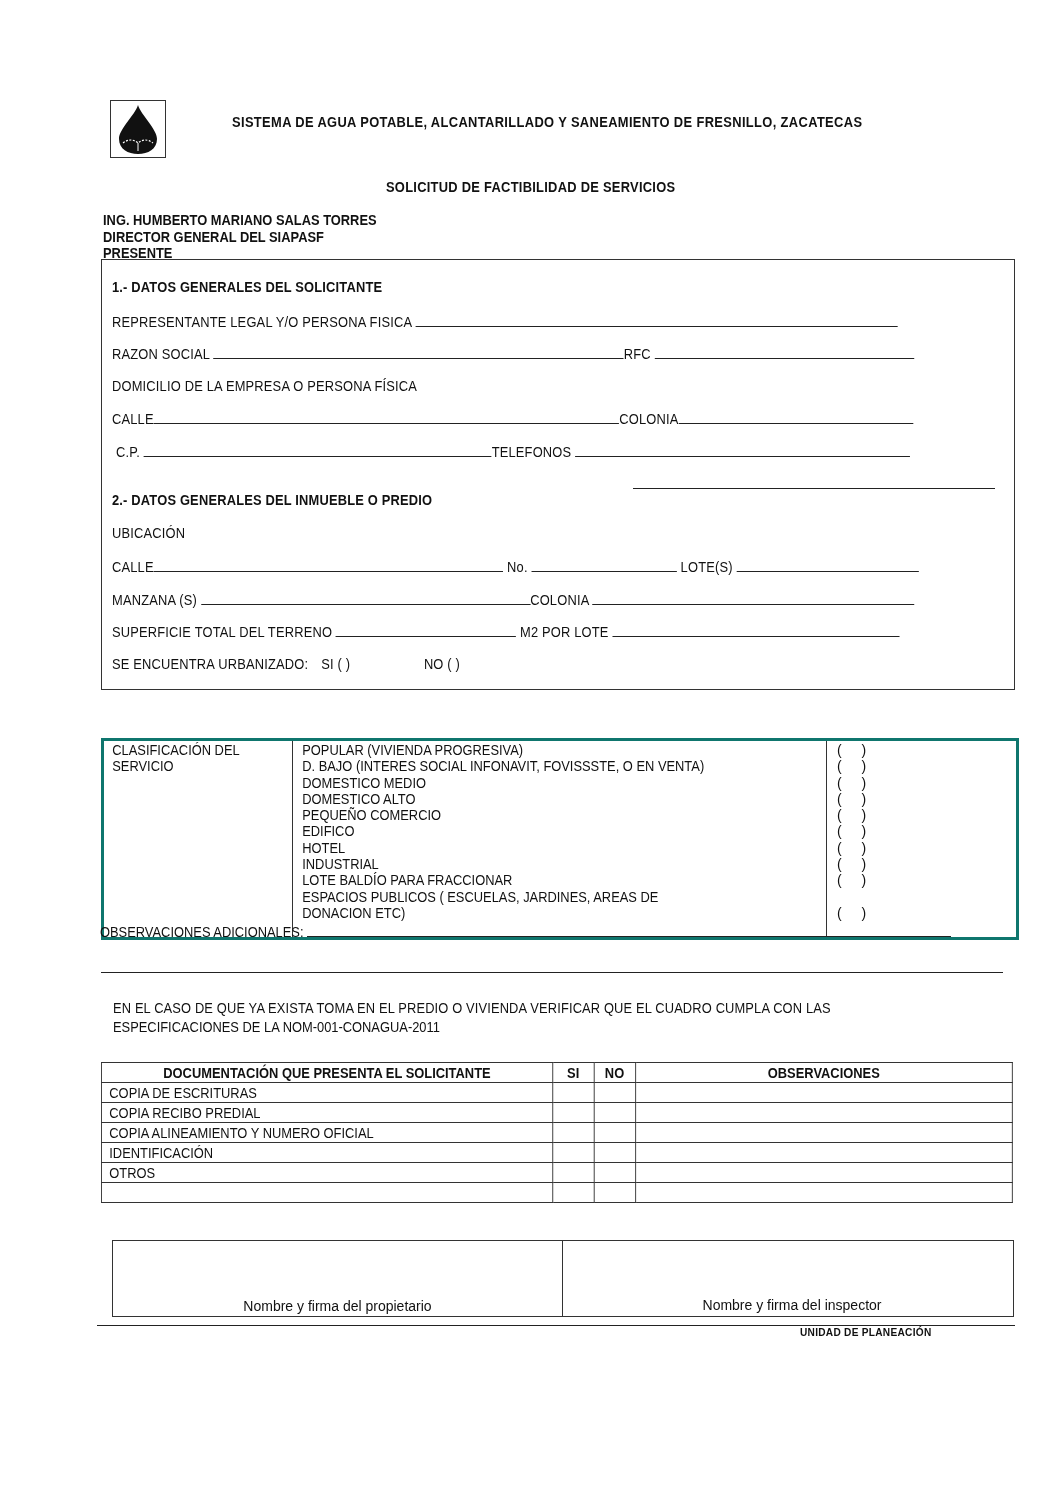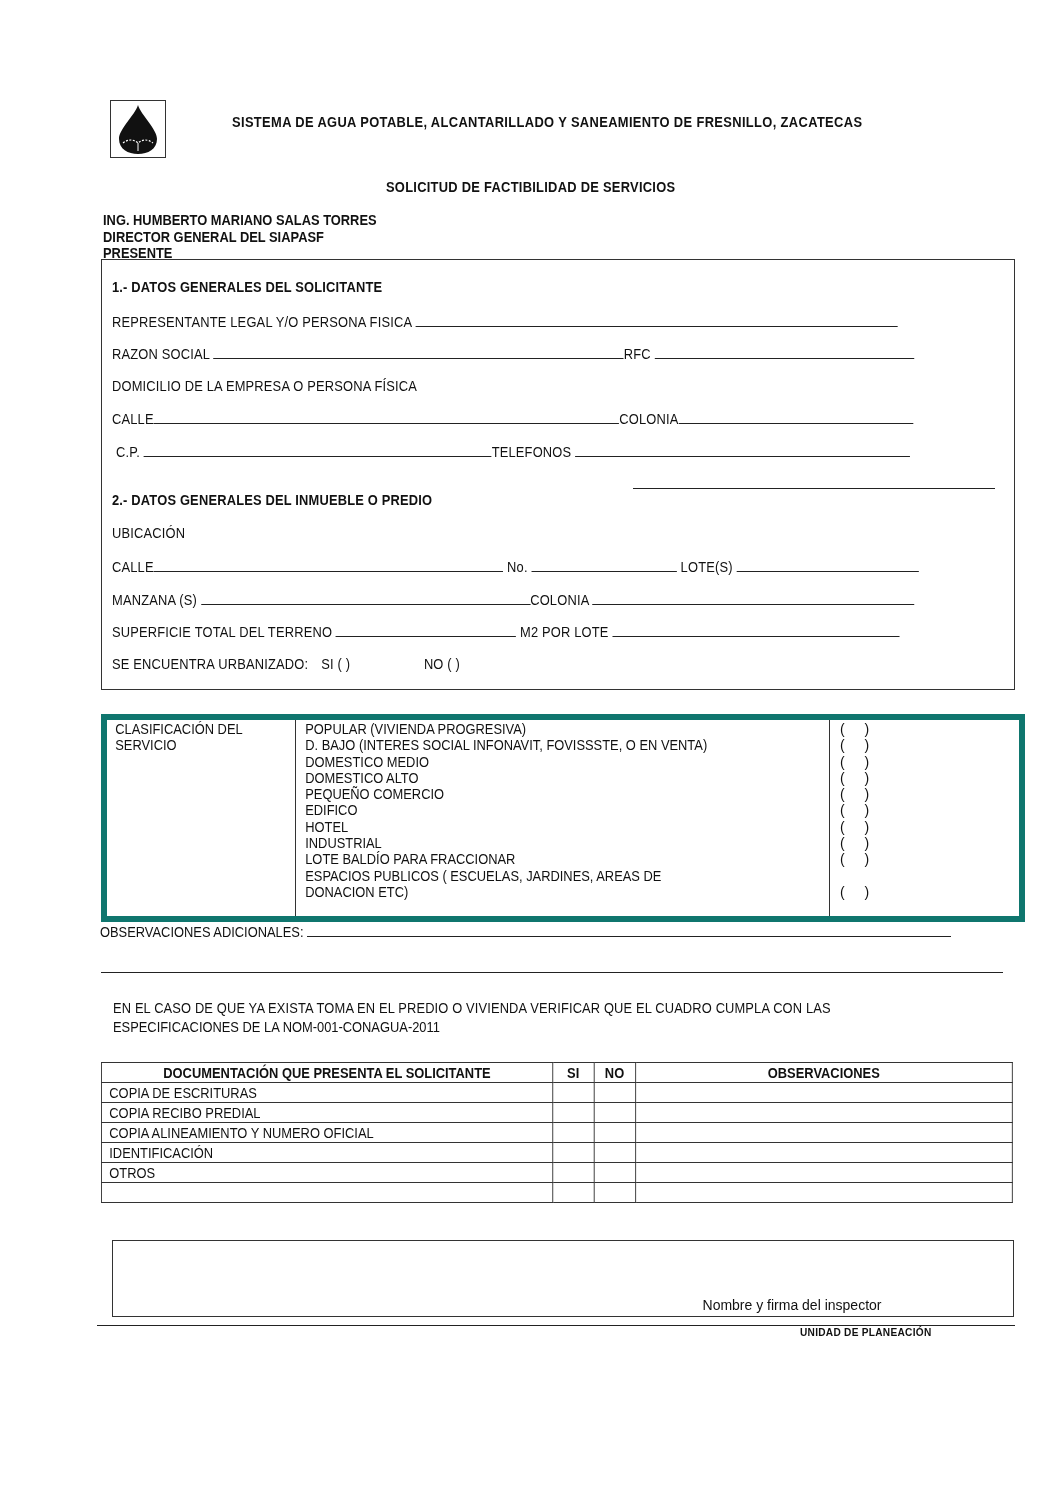--- a/index.html
+++ b/index.html
@@ -9,21 +9,21 @@
   .cond { transform: scaleX(0.92); transform-origin: left center; white-space: nowrap; }
   .bold { font-weight: bold; }
   .line { position: absolute; border-bottom: 1px solid #222; height: 0; }
   .logo { left: 110px; top: 100px; width: 54px; height: 56px; border: 1px solid #333; }
   .frame { border: 1px solid #333; }
   .fieldrow { position: absolute; left: 112px; height: 18px; font-size: 14px; letter-spacing: 0.2px; }
   .blank { display: inline-block; border-bottom: 1px solid #222; height: 13px; vertical-align: baseline; }
   table { border-collapse: collapse; }
   .doc-table td, .doc-table th { border: 1px solid #333; padding: 0 0 0 8px; height: 19px; font-size: 14px; text-align: left; font-weight: normal; }
   .doc-table th { font-weight: bold; text-align: center; padding: 0; }
-  .class-box { left: 101px; top: 714px; width: 912px; height: 196px; border: 6px solid #0f766e; text-decoration: underline; }
+  .class-box { left: 101px; top: 738px; width: 912px; height: 196px; border: 3px solid #0f766e; text-decoration: underline; }
   .class-col1 { position: absolute; left: 0; top: 0; width: 188px; height: 196px; border-right: 1px solid #333; }
   .class-col2 { position: absolute; left: 189px; top: 0; width: 533px; height: 196px; border-right: 1px solid #333; }
   .class-col3 { position: absolute; left: 723px; top: 0; width: 189px; height: 196px; }
   .class-item { height: 16.3px; line-height: 16.3px; font-size: 14px; white-space: nowrap; }
   .paren { height: 16.3px; line-height: 16.3px; font-size: 14px; padding-left: 10px; letter-spacing: 8px; }
 </style>
 </head>
 <body>
 
 <div class="abs logo">
@@ -201,19 +201,22 @@
     <tr>
       <td></td>
       <td></td>
       <td></td>
       <td></td>
     </tr>
   </tbody>
 </table>
 
 <div class="abs frame" style="left:112px; top:1240px; width:900px; height:75px;">
+  <div class="abs" style="left:0; top:0; width:449px; height:75px; border-right:1px solid #333;">
+    <div class="abs" style="left:0; right:0; bottom:2px; text-align:center; font-size:14px;">Nombre y firma del propietario</div>
+  </div>
   <div class="abs" style="left:450px; top:0; width:450px; height:75px;">
     <div class="abs" style="left:8px; right:0; bottom:3px; text-align:center; font-size:14px;">Nombre y firma del inspector</div>
   </div>
 </div>
 
 <div class="line" style="left:97px; top:1325px; width:918px;"></div>
 <div class="abs bold cond" style="left:800px; top:1326px; font-size:11px; letter-spacing:0.3px;">UNIDAD DE PLANEACIÓN</div>
 
 </body></html>

